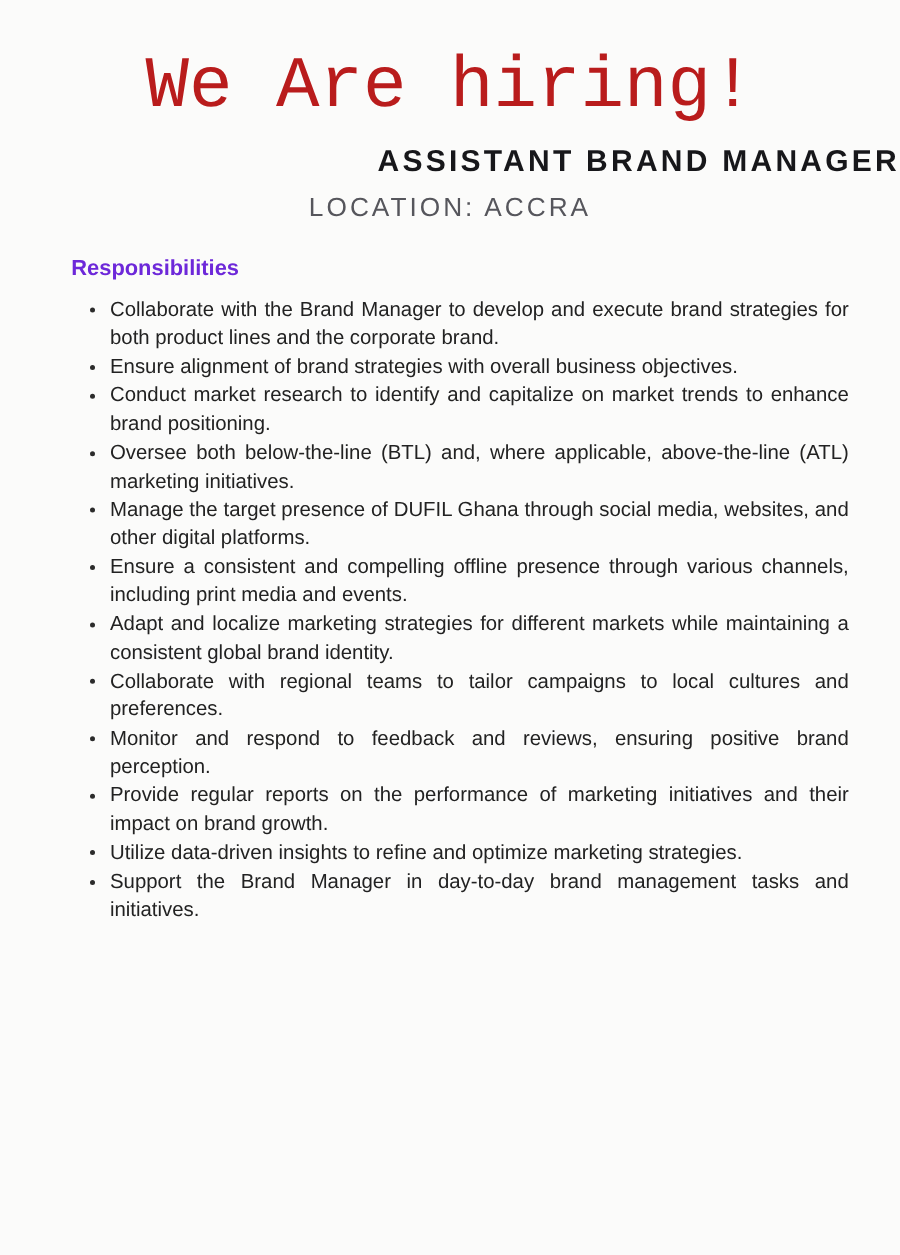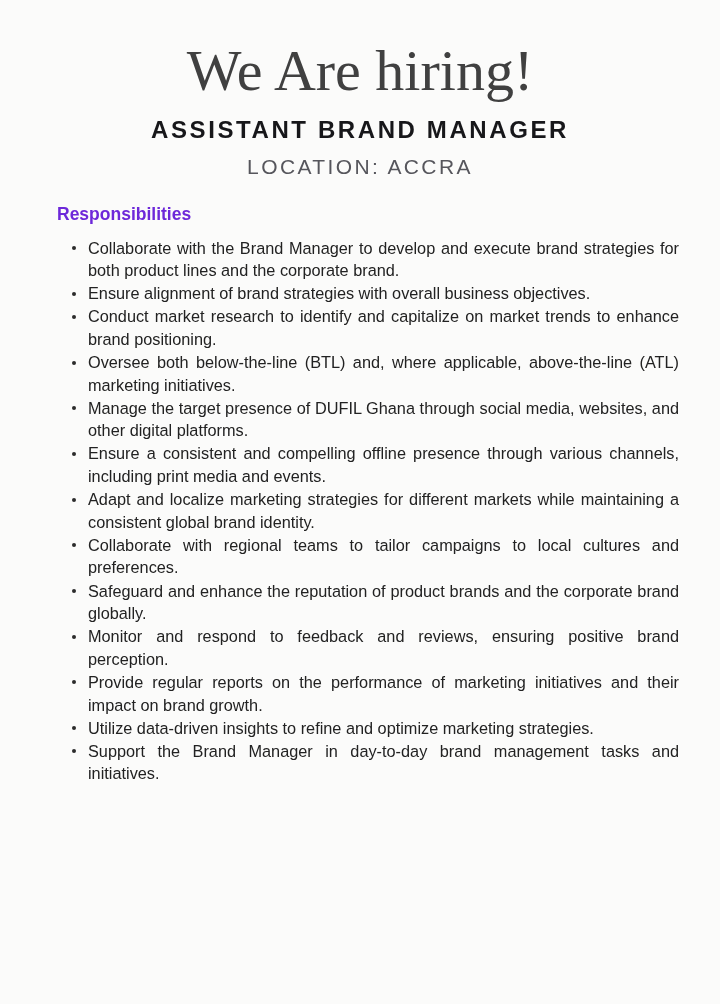--- a/index.html
+++ b/index.html
@@ -25,20 +25,21 @@
     color: #d02629;
     font-weight: 400;
     margin: 0;
   }
   .job-title {
     font-size: 24px;
     font-weight: 700;
     letter-spacing: 2.6px;
     color: #17171a;
     margin-top: 13px;
+    text-align: right;
   }
   .location {
     font-size: 21px;
     font-weight: 400;
     letter-spacing: 2.4px;
     color: #56565c;
     margin-top: 11px;
   }
   .section-heading {
     font-size: 17.5px;
@@ -68,21 +69,21 @@
     height: 4px;
     border-radius: 50%;
     background: #2b2b2b;
   }
 </style>
 </head>
 <body>
 
 <div class="page">
   <div class="header">
-    <div class="hiring-title" style="color: #404040;">We Are hiring!</div>
+    <div class="hiring-title" style="color: #b91c1c; font-family: Liberation Mono, monospace;">We Are hiring!</div>
     <div class="job-title">ASSISTANT BRAND MANAGER</div>
     <div class="location" style="color: rgb(86, 86, 92);">LOCATION: ACCRA</div>
   </div>
 
   <div class="section-heading">Responsibilities</div>
 
   <ul class="resp-list">
 
       <li>Collaborate with the Brand Manager to develop and execute brand strategies for both product lines and the corporate brand.</li>
 
@@ -94,21 +95,20 @@
       <li>Oversee both below-the-line (BTL) and, where applicable, above-the-line (ATL) marketing initiatives.</li>
 
       <li>Manage the target presence of DUFIL Ghana through social media, websites, and other digital platforms.</li>
 
       <li>Ensure a consistent and compelling offline presence through various channels, including print media and events.</li>
 
       <li>Adapt and localize marketing strategies for different markets while maintaining a consistent global brand identity.</li>
 
       <li>Collaborate with regional teams to tailor campaigns to local cultures and preferences.</li>
 
-      <li>Safeguard and enhance the reputation of product brands and the corporate brand globally.</li>
 
       <li>Monitor and respond to feedback and reviews, ensuring positive brand perception.</li>
 
 
       <li>Provide regular reports on the performance of marketing initiatives and their impact on brand growth.</li>
 
       <li>Utilize data-driven insights to refine and optimize marketing strategies.</li>
 
       <li>Support the Brand Manager in day-to-day brand management tasks and initiatives.</li>
     </ul>

